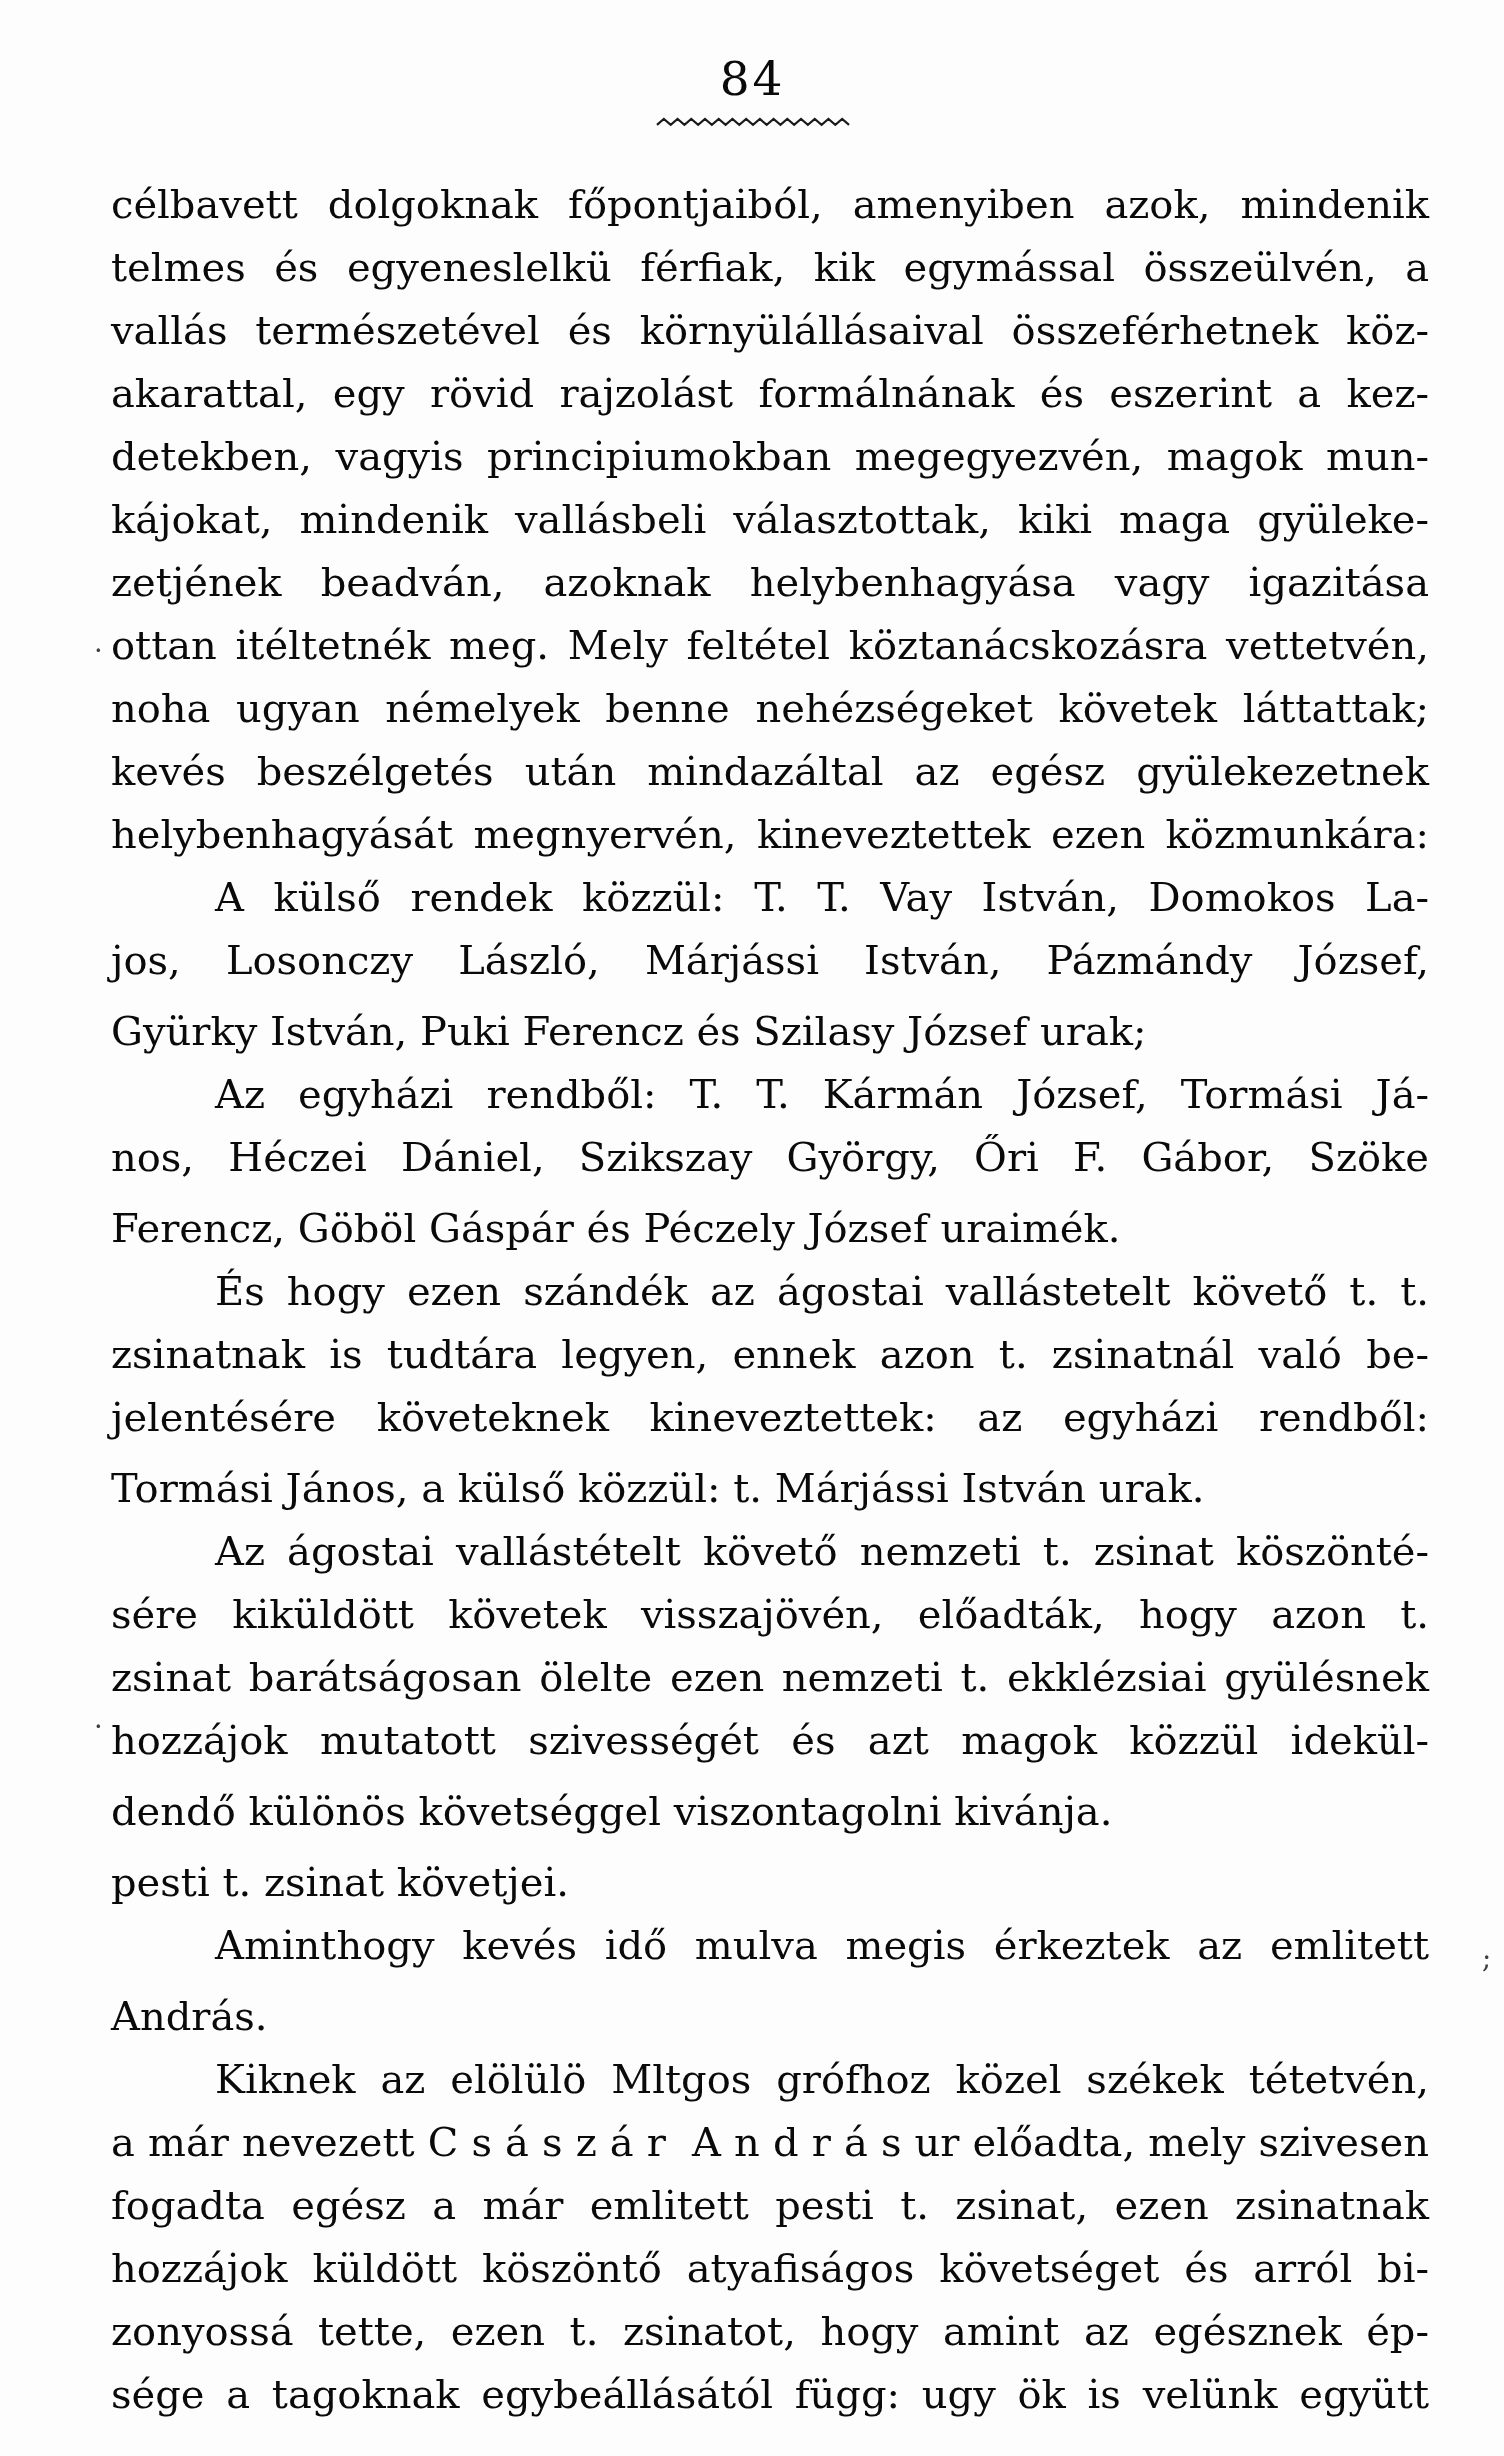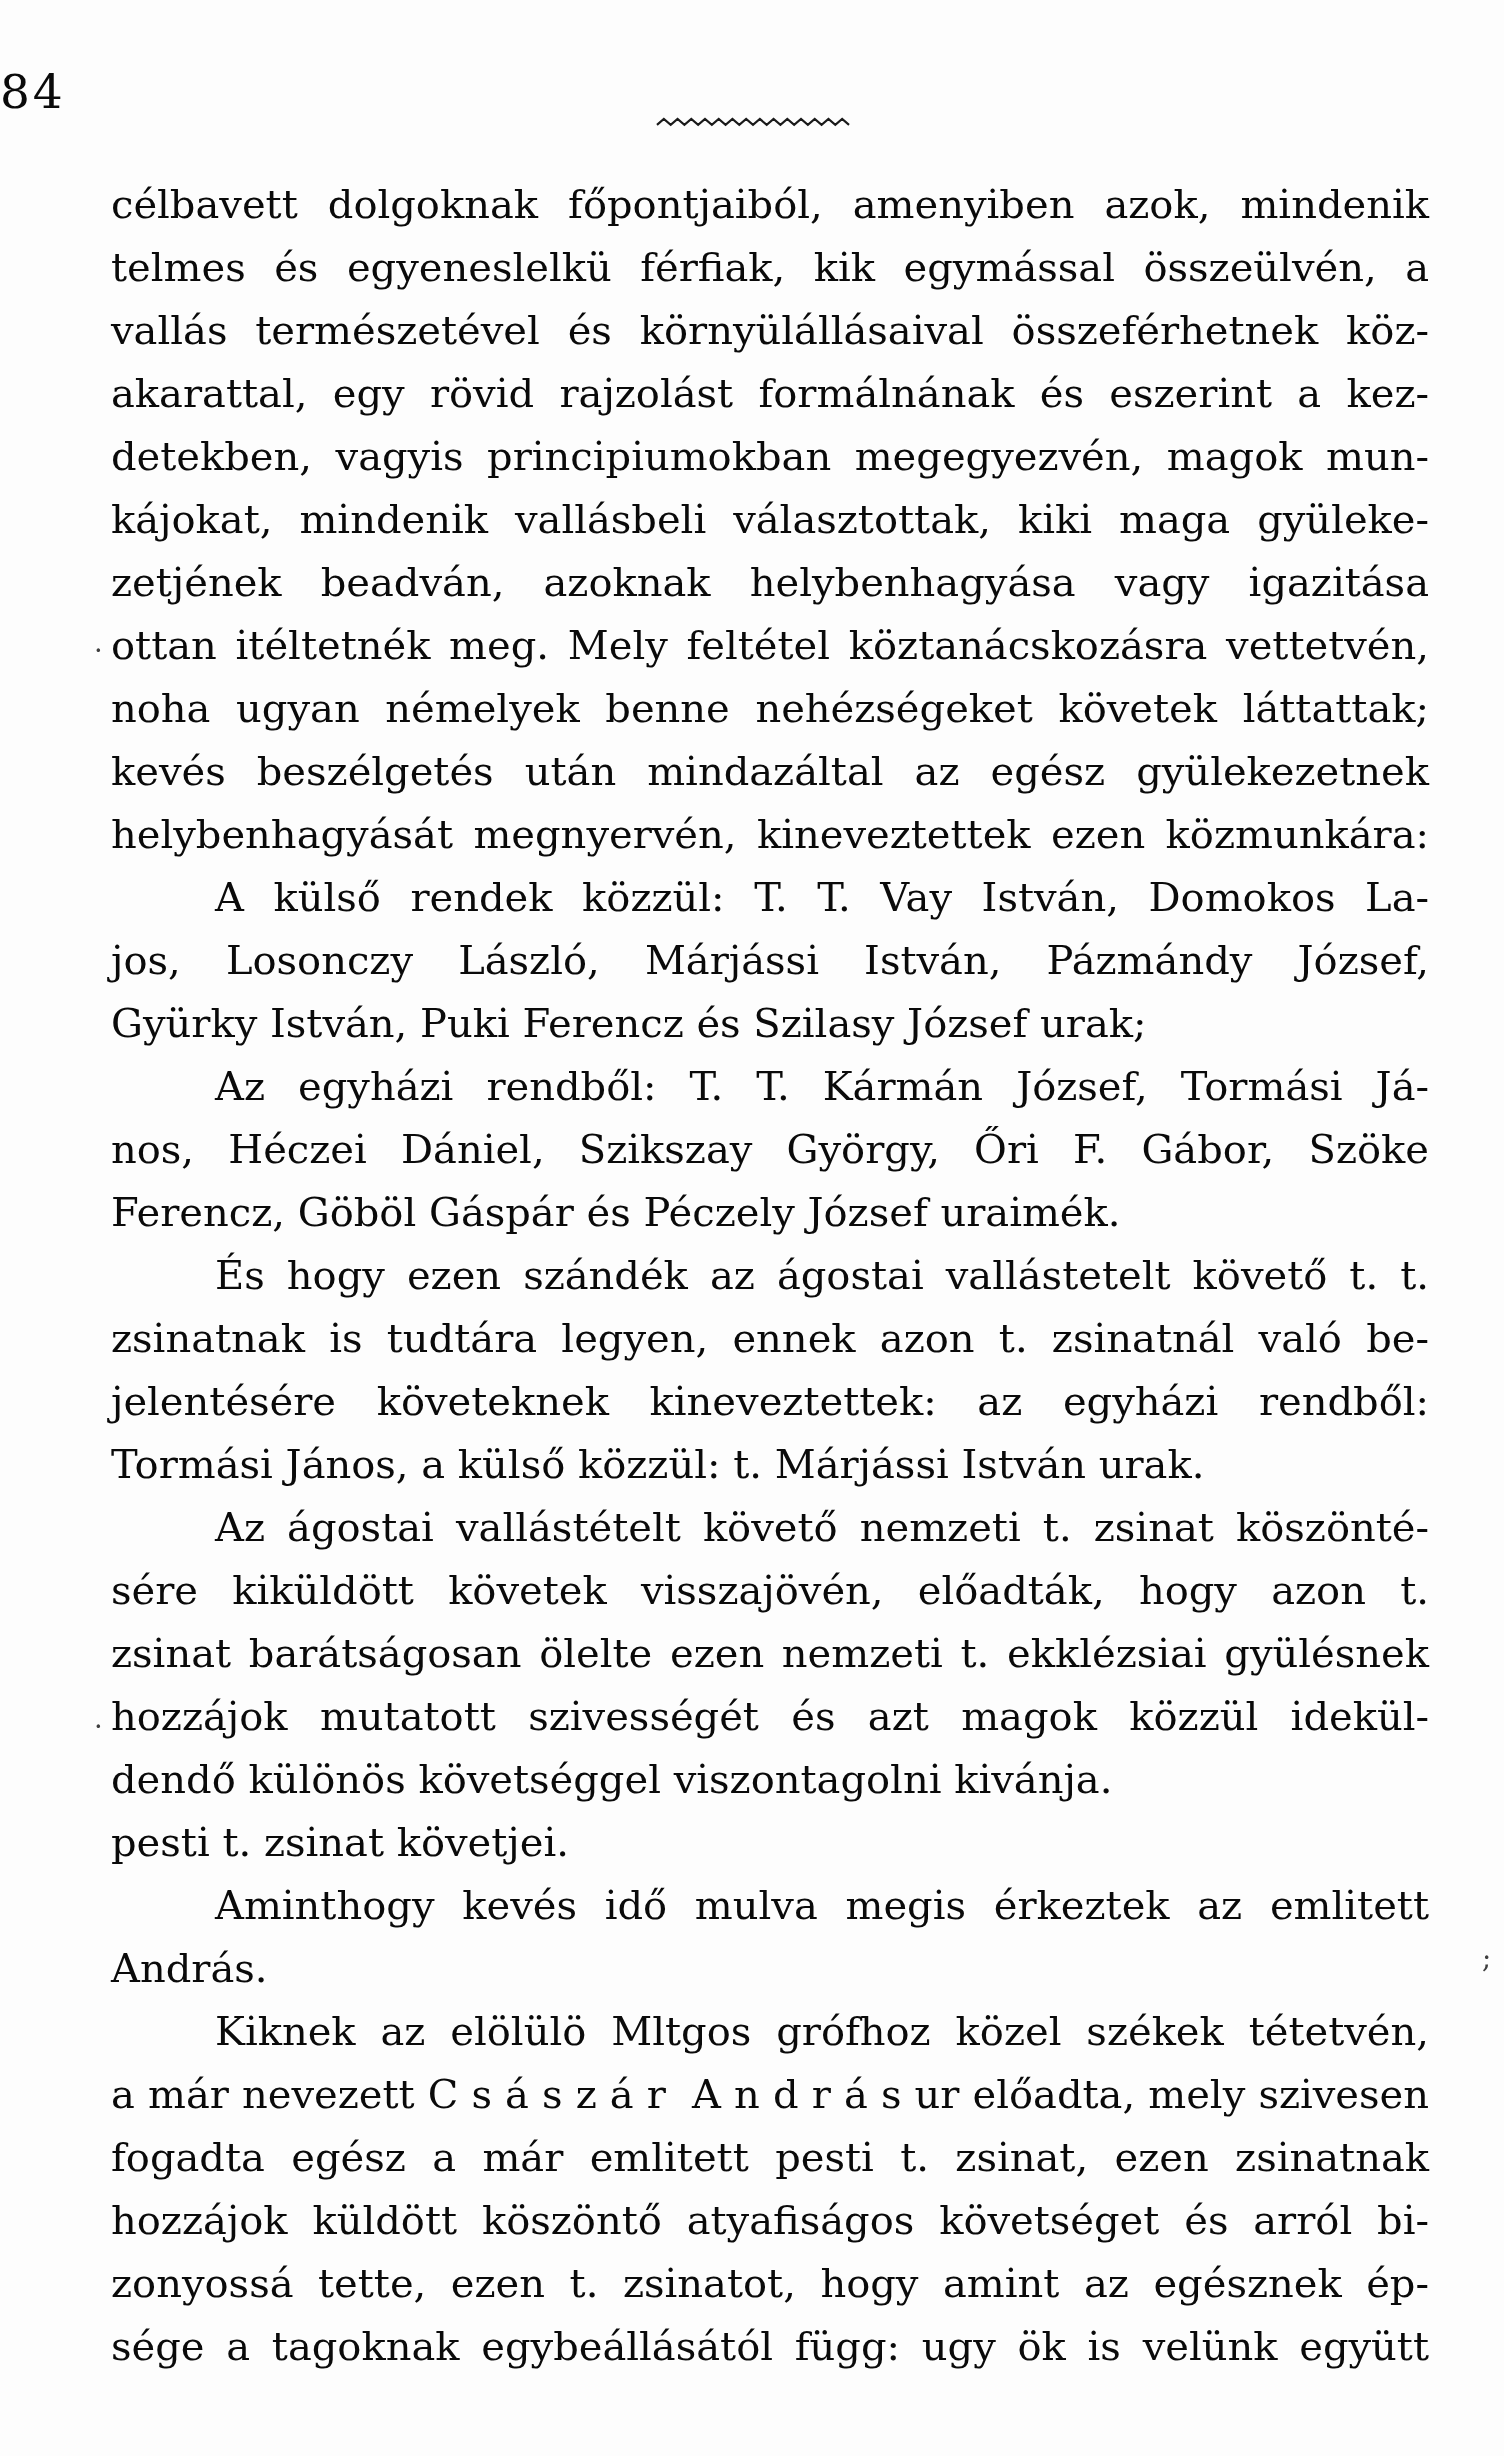--- a/index.html
+++ b/index.html
@@ -5,36 +5,37 @@
   html,body { margin:0; padding:0; }
   .page {
     position:relative;
     width:1505px; height:2456px;
     background:#fdfdfd;
     overflow:hidden;
     font-family:"DejaVu Serif","Liberation Serif",serif;
     color:#0a0a0a;
   }
   .pagenum {
-    position:absolute; top:64px; left:0; width:100%;
+    position:absolute; top:51px; left:0; width:100%;
     font-size:47px; letter-spacing:2.9px;
     color:#0a0a0a;
+    text-align:center;
   }
   .squiggle {
     position:absolute; top:116px; left:50%;
     transform:translateX(-50%);
   }
   .text {
     position:absolute; left:111px; top:173px; width:1318px;
     font-size:40px; line-height:63px;
     color:#0a0a0a;
   }
   .ln { text-align:justify; text-align-last:justify; white-space:normal; }
   .in { text-indent:104px; }
-  .pe { text-align-last:left; }
+  .pe { text-align-last:left;margin-top:8px; }
   .art {
     position:absolute; font-size:27.4px; color:#3f3f3f;
     font-family:"DejaVu Serif","Liberation Serif",serif;
   }
 </style>
 </head>
 <body>
 
 <div class="page">
 

